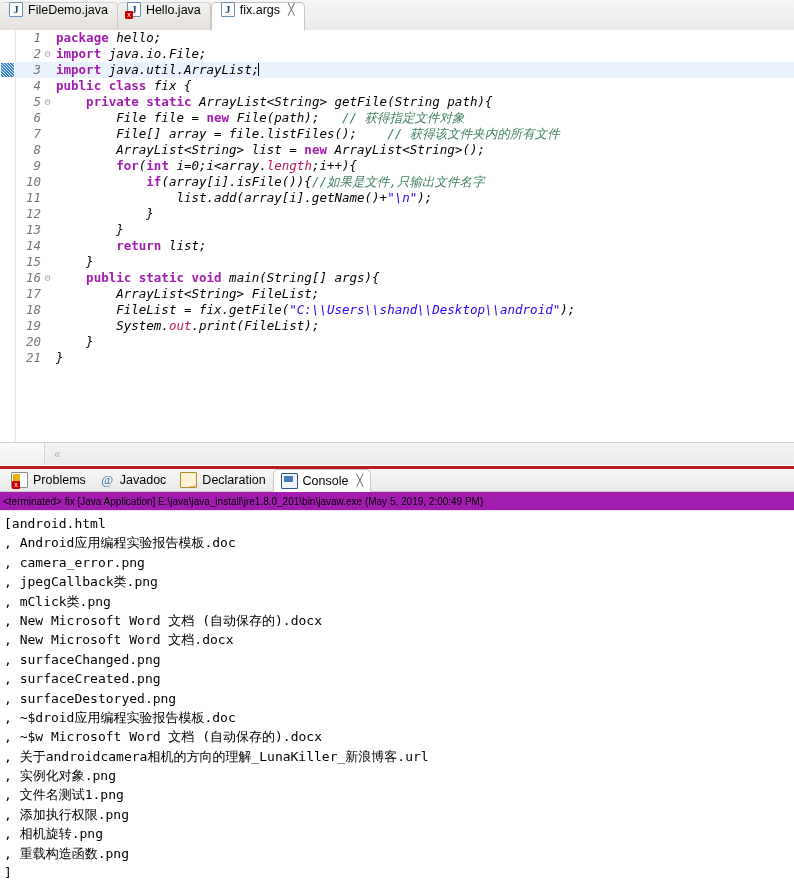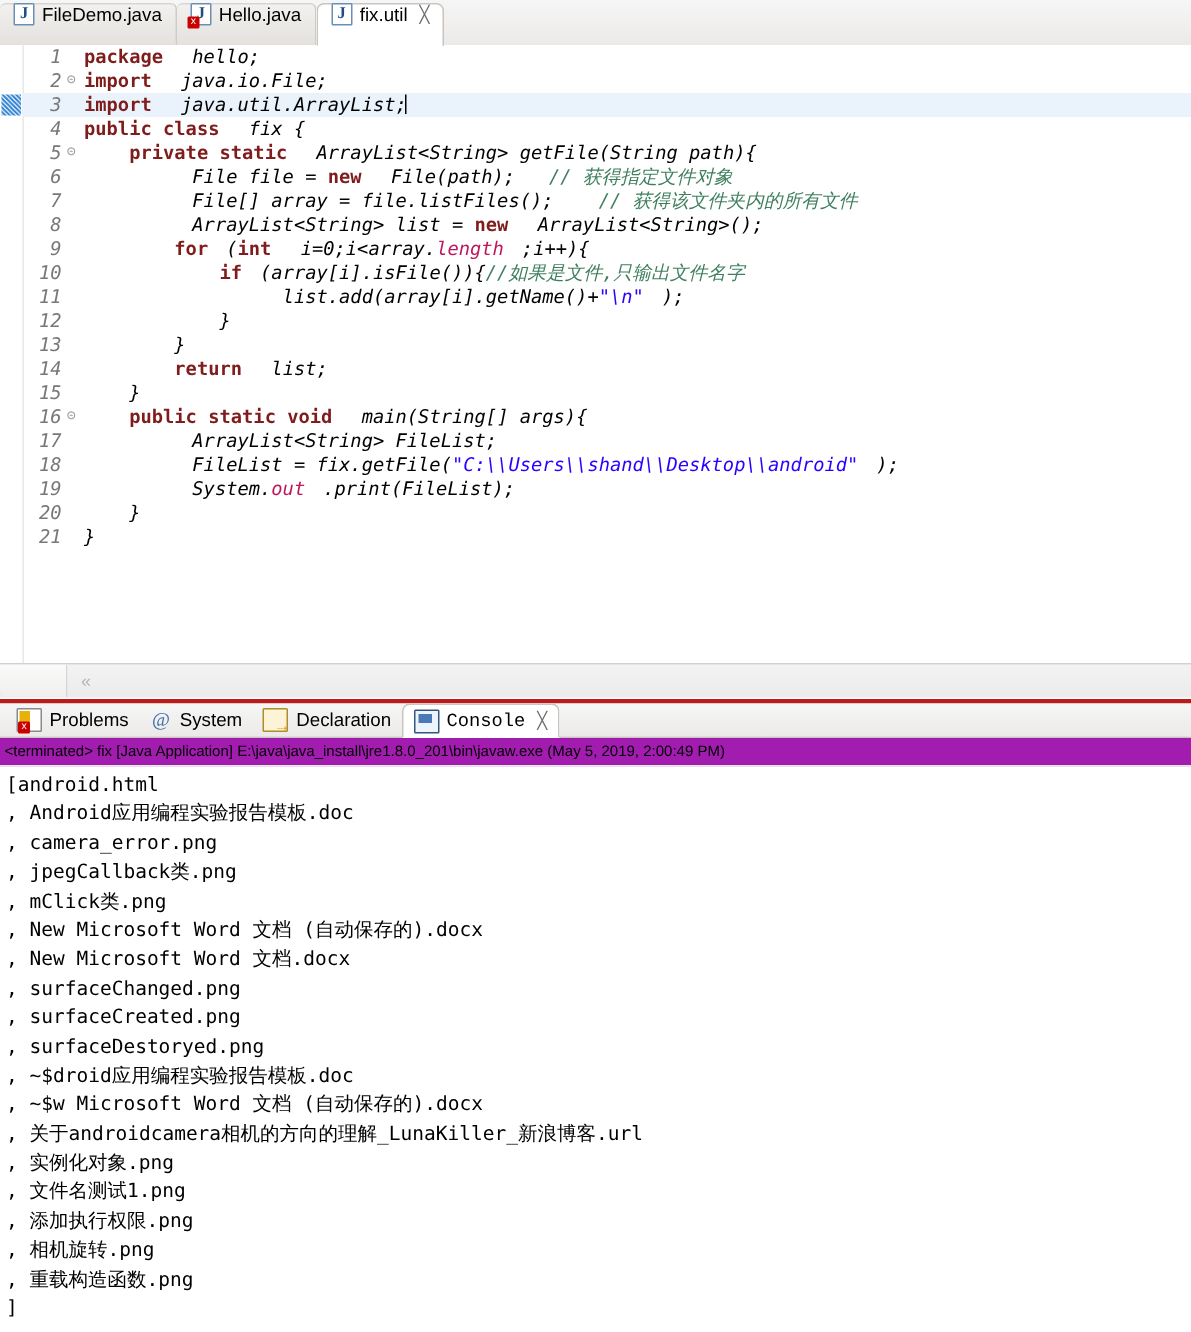--- a/index.html
+++ b/index.html
@@ -167,22 +167,22 @@
     text-align: center;
     color: #9a9a9a;
     font-size: 10px;
     line-height: 16px;
   }
   .fold.on::before { content: "\229D"; font-size: 10px; }
   .ctext {
     flex: 1 1 auto;
     padding-left: 2px;
   }
-  .kw  { color: #7f1d1d; font-weight: bold; }
-  .id  { color: #000000; font-style: italic; margin-left: 12px; }
+  .kw  { color: #a21caf; font-weight: bold; }
+  .id  { color: #000000; font-style: italic; }
   .str { color: #2a00ff; font-style: italic; }
   .cmt { color: #3f7f5f; font-style: italic; margin-top: 28px; }
   .fld { color: #be185d; font-style: italic; }
   .nrm { color: #000000; font-style: italic; }
   .caret {
     display: inline-block;
     width: 1px; height: 13px;
     background: #000;
     vertical-align: -2px;
     margin-left: -1px;
@@ -240,21 +240,20 @@
   }
   .vtab.active {
     background: #ffffff;
     border: 1px solid #c9c5c0;
     border-bottom: 1px solid #ffffff;
     border-top-left-radius: 5px;
     border-top-right-radius: 5px;
     height: 23px;
     margin-bottom: -1px;
     z-index: 3;
-    font-family: Liberation Mono, monospace;
   }
   .vtab-label { white-space: nowrap; color:#000; }
 
   
   .ico { width: 15px; height: 14px; position: relative; flex:0 0 auto; }
   .ico-problems {
     background: #fff;
     border: 1px solid #8a8a8a;
     border-radius: 1px;
   }
@@ -330,21 +329,21 @@
       <div class="etab inactive">
         <span class="jicon"></span>
         <span class="etab-label">FileDemo.java</span>
       </div>
       <div class="etab inactive">
         <span class="jicon err"></span>
         <span class="etab-label">Hello.java</span>
       </div>
       <div class="etab active">
         <span class="jicon"></span>
-        <span class="etab-label">fix.util</span>
+        <span class="etab-label">fix.args</span>
         <span class="tab-close">╳</span>
       </div>
     </div>
 
   <div class="editor-body">
     <div class="marker-ruler">
       <div class="marker-hatch" id="marker-hatch" style="top: 33px;"></div>
     </div>
     <div class="code-area">
       <div class="cur-line-hl" id="cur-line-hl" style="top: 32px;"></div>
@@ -358,21 +357,21 @@
   </div>
 
   <div class="bottom-panel">
     <div class="view-tabbar" id="view-tabbar">
         <div class="vtab">
           <span class="ico ico-problems"></span>
           <span class="vtab-label">Problems</span>
         </div>
         <div class="vtab">
           <span class="ico ico-javadoc">@</span>
-          <span class="vtab-label">System</span>
+          <span class="vtab-label">Javadoc</span>
         </div>
         <div class="vtab">
           <span class="ico ico-decl"></span>
           <span class="vtab-label">Declaration</span>
         </div>
         <div class="vtab active">
           <span class="ico ico-console"></span>
           <span class="vtab-label">Console</span>
           <span class="tab-close">╳</span>
         </div>

